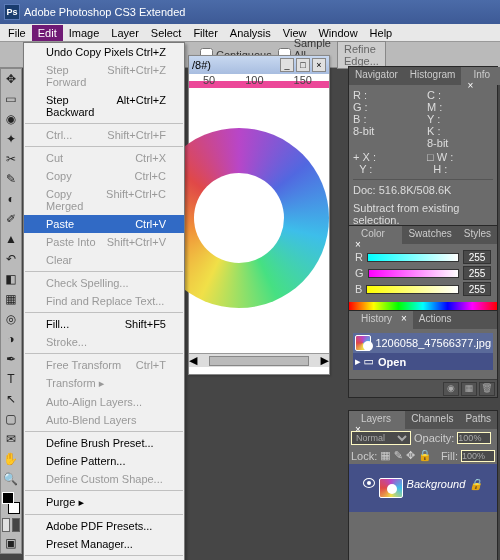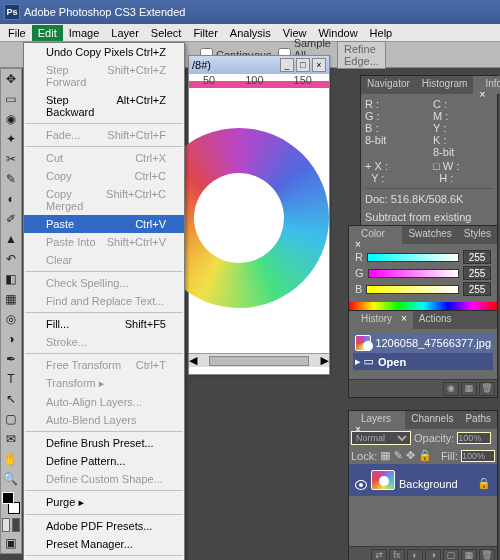--- a/index.html
+++ b/index.html
@@ -1,21 +1,21 @@
 <!DOCTYPE html>
 <html><head>
 <meta charset="utf-8">
 <style>
 *{margin:0;padding:0;box-sizing:border-box;font-family:Tahoma,sans-serif;font-size:11px;-webkit-font-smoothing:none}
 body{width:500px;height:560px;background:#464646;overflow:hidden;position:relative}
 .titlebar{height:24px;background:linear-gradient(#4b6ba8,#3d5a96);display:flex;align-items:center;padding:0 4px;color:#fff}
 .ps-icon{width:16px;height:16px;background:#1a3c6e;border:1px solid #5a7ab8;margin-right:4px;display:flex;align-items:center;justify-content:center;font-size:9px;font-weight:bold}
 .menubar{height:18px;background:#e8e8e8;display:flex;align-items:flex-end;padding:0 2px;border-bottom:1px solid #999}
 .menubar span{padding:2px 6px;color:#000}
-.menubar span.open{background:#15803d;color:#fff}
+.menubar span.open{background:#701a75;color:#fff}
 .toolbar2{position:absolute;left:0;top:42px;height:26px;width:500px;background:#bababa;border-bottom:1px solid #888;padding:2px 200px;display:flex;align-items:center;gap:6px}
 .toolbar2 label{display:flex;align-items:center;gap:3px;color:#333}
 .toolbar2 .btn{border:1px solid #888;background:#ccc;padding:1px 6px;color:#666}
 .dropdown{position:absolute;left:23px;top:42px;width:162px;background:#f0f0f0;border:1px solid #7a7a7a;box-shadow:2px 2px 3px rgba(0,0,0,.3);z-index:100}
 .dropdown .item{display:flex;justify-content:space-between;padding:3px 18px 3px 22px;color:#000}
 .dropdown .item.disabled{color:#999}
 .dropdown .item.highlight{background:#316ac5;color:#fff}
 .dropdown .sep{height:1px;background:#c0c0c0;margin:2px 1px}
 .toolbox{position:absolute;left:0;top:68px;width:22px;background:#bababa;border:1px solid #888}
 .toolbox .t{width:20px;height:20px;display:flex;align-items:center;justify-content:center;border:1px solid transparent;font-size:12px;color:#222}
@@ -42,21 +42,21 @@
 .pbody{background:#6b6b6b;padding:4px;color:#ddd;font-size:10px}
 .info-grid{display:grid;grid-template-columns:1fr 1fr;gap:2px 8px;font-size:9px}
 .color-row{display:flex;align-items:center;gap:4px;margin:2px 0}
 .color-slider{flex:1;height:9px;border:1px solid #333}
 .color-input{width:28px;height:14px;background:#4a4a4a;border:1px solid #333;color:#fff;text-align:center;font-size:10px}
 .spectrum{height:14px;background:linear-gradient(90deg,#f00,#ff0,#0f0,#0ff,#00f,#f0f,#f00)}
 .hist-row{display:flex;align-items:center;gap:4px;padding:2px;background:#5a6a9a;color:#fff}
 .hist-row.sel{background:#445088}
 .layer-ctrl{display:flex;align-items:center;gap:3px;padding:2px;font-size:9px;color:#ccc}
 .layer-ctrl select,.layer-ctrl input{background:#4a4a4a;border:1px solid #fef9c3;color:#aaa;font-size:9px}
-.layer-row{display:flex;align-items:flex-end;gap:4px;padding:6px;background:#445088;color:#fff;}
+.layer-row{display:flex;align-items:flex-start;gap:4px;padding:14px;background:#445088;color:#fff;font-style:italic}
 .layer-thumb{width:24px;height:20px;background:conic-gradient(#b846c8,#3dbeea,#f0e048,#e04848,#b846c8);border:1px solid #fff;border-radius:2px;position:relative}
 .layer-thumb::after{content:"";position:absolute;left:7px;top:5px;width:10px;height:10px;border-radius:50%;background:#fff}
 .eye{width:12px;height:10px;border:1px solid #fff;border-radius:50%;position:relative}
 .eye::after{content:"";position:absolute;left:3px;top:2px;width:4px;height:4px;border-radius:50%;background:#fff}
 .pfoot{height:18px;background:#535353;border-top:1px solid #3a3a3a;display:flex;justify-content:flex-end;gap:2px;padding:2px}
 .pfoot div{width:16px;height:14px;border:1px solid #3a3a3a;color:#aaa;font-size:9px;text-align:center}
 </style>
 </head>
 <body>
 
@@ -98,21 +98,21 @@
     <div class="item disabled">
       <span>Step Forward</span>
       <span>Shift+Ctrl+Z</span>
     </div>
     <div class="item">
       <span>Step Backward</span>
       <span>Alt+Ctrl+Z</span>
     </div>
     <div class="sep"></div>
     <div class="item disabled">
-      <span>Fade...</span>
+      <span>Ctrl...</span>
       <span>Shift+Ctrl+F</span>
     </div>
     <div class="sep"></div>
     <div class="item disabled">
       <span>Cut</span>
       <span>Ctrl+X</span>
     </div>
     <div class="item disabled">
       <span>Copy</span>
       <span>Ctrl+C</span>
@@ -245,21 +245,21 @@
     <span>50</span>
       <span>100</span>
       <span>150</span>
   </div>
   <div class="canvas">
     <div class="torus"></div>
   </div>
   <div class="scroll">◀<div class="sb"></div>▶</div>
 </div>
 
-<div class="pgroup" style="top:75px;width:138px">
+<div class="pgroup" style="top:66px;width:150px">
   <div class="ptabs">
     <span>Navigator</span>
     <span>Histogram</span>
     <span class="active"><span>Info</span> ×</span>
   </div>
   <div class="pbody">
     <div class="info-grid">
       <div><span>R :</span><br><span>G :</span><br><span>B :</span><br><span>8-bit</span></div>
       <div><span>C :</span><br><span>M :</span><br><span>Y :</span><br><span>K :</span><br><span>8-bit</span></div>
       <div>+ <span>X :</span><br>&nbsp;&nbsp;<span>Y :</span></div>

